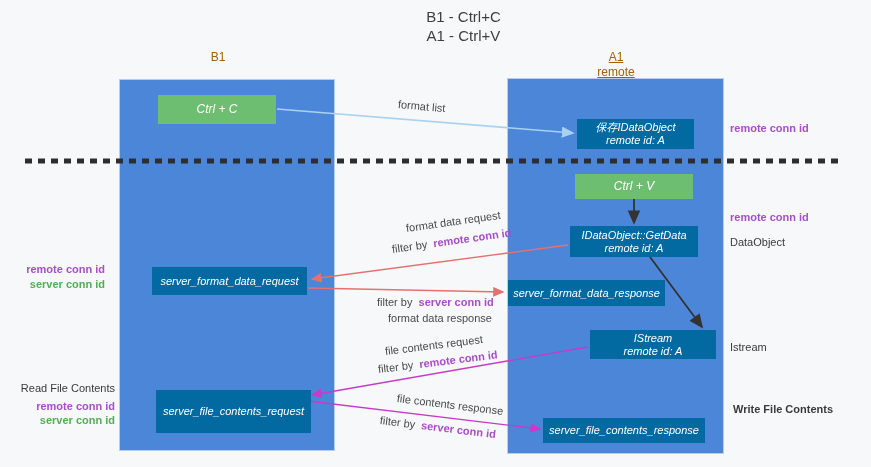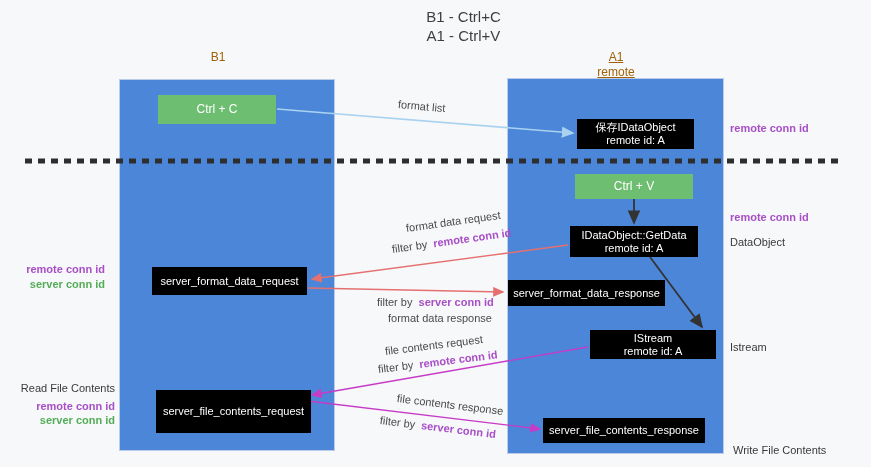--- a/index.html
+++ b/index.html
@@ -31,22 +31,22 @@
   .lane.left{left:119px;top:79px;width:216px;height:372px;}
   .lane.right{left:507px;top:78px;width:217px;height:376px;}
 
   svg.arrows{position:absolute;left:0;top:0;z-index:2;}
 
   .node{
     position:absolute;z-index:3;color:#fff;text-align:center;
     display:flex;flex-direction:column;justify-content:center;
     font-size:11px;line-height:13px;box-sizing:border-box;
   }
-  .node.green{background:#6dbe70;font-size:12px;}
-  .node.orange{background:#000000;}
+  .node.green{background:#6dbe70;font-size:12px;font-style:italic;}
+  .node.orange{background:#0369a1;font-style:italic;}
 
   .side-label{
     position:absolute;z-index:4;font-size:11px;line-height:13px;color:#3a3a3a;
     white-space:nowrap;
   }
   .side-label.right-align{text-align:right;}
   .purple{color:#a84fc8;font-weight:bold;}
   .greentxt{color:#53ad57;font-weight:bold;}
 
   .arrow-label{
@@ -171,21 +171,21 @@
 
   <div class="arrow-label rot-dn7" style="left:397px;top:392px;">file contents response</div>
   <div class="arrow-label rot-dn7" style="left:380px;top:414px;">
     <span>filter by </span><span class="purple">server conn id</span>
   </div>
 
   <div class="side-label purple" style="left:730px;top:122px;">remote conn id</div>
   <div class="side-label purple" style="left:730px;top:211px;">remote conn id</div>
   <div class="side-label" style="left:730px;top:236px;">DataObject</div>
   <div class="side-label" style="left:730px;top:341px;">Istream</div>
-  <div class="side-label" style="left:733px;top:444px;">Write File Contents</div>
+  <div class="side-label" style="left:733px;top:403px;font-weight:bold;">Write File Contents</div>
 
   <div class="side-label right-align purple" style="left:5px;top:263px;width:100px;">remote conn id</div>
   <div class="side-label right-align greentxt" style="left:5px;top:278px;width:100px;">server conn id</div>
 
   <div class="side-label right-align" style="left:5px;top:382px;width:110px;">Read File Contents</div>
   <div class="side-label right-align purple" style="left:5px;top:400px;width:110px;">remote conn id</div>
   <div class="side-label right-align greentxt" style="left:5px;top:414px;width:110px;">server conn id</div>
 
 </div>
 

